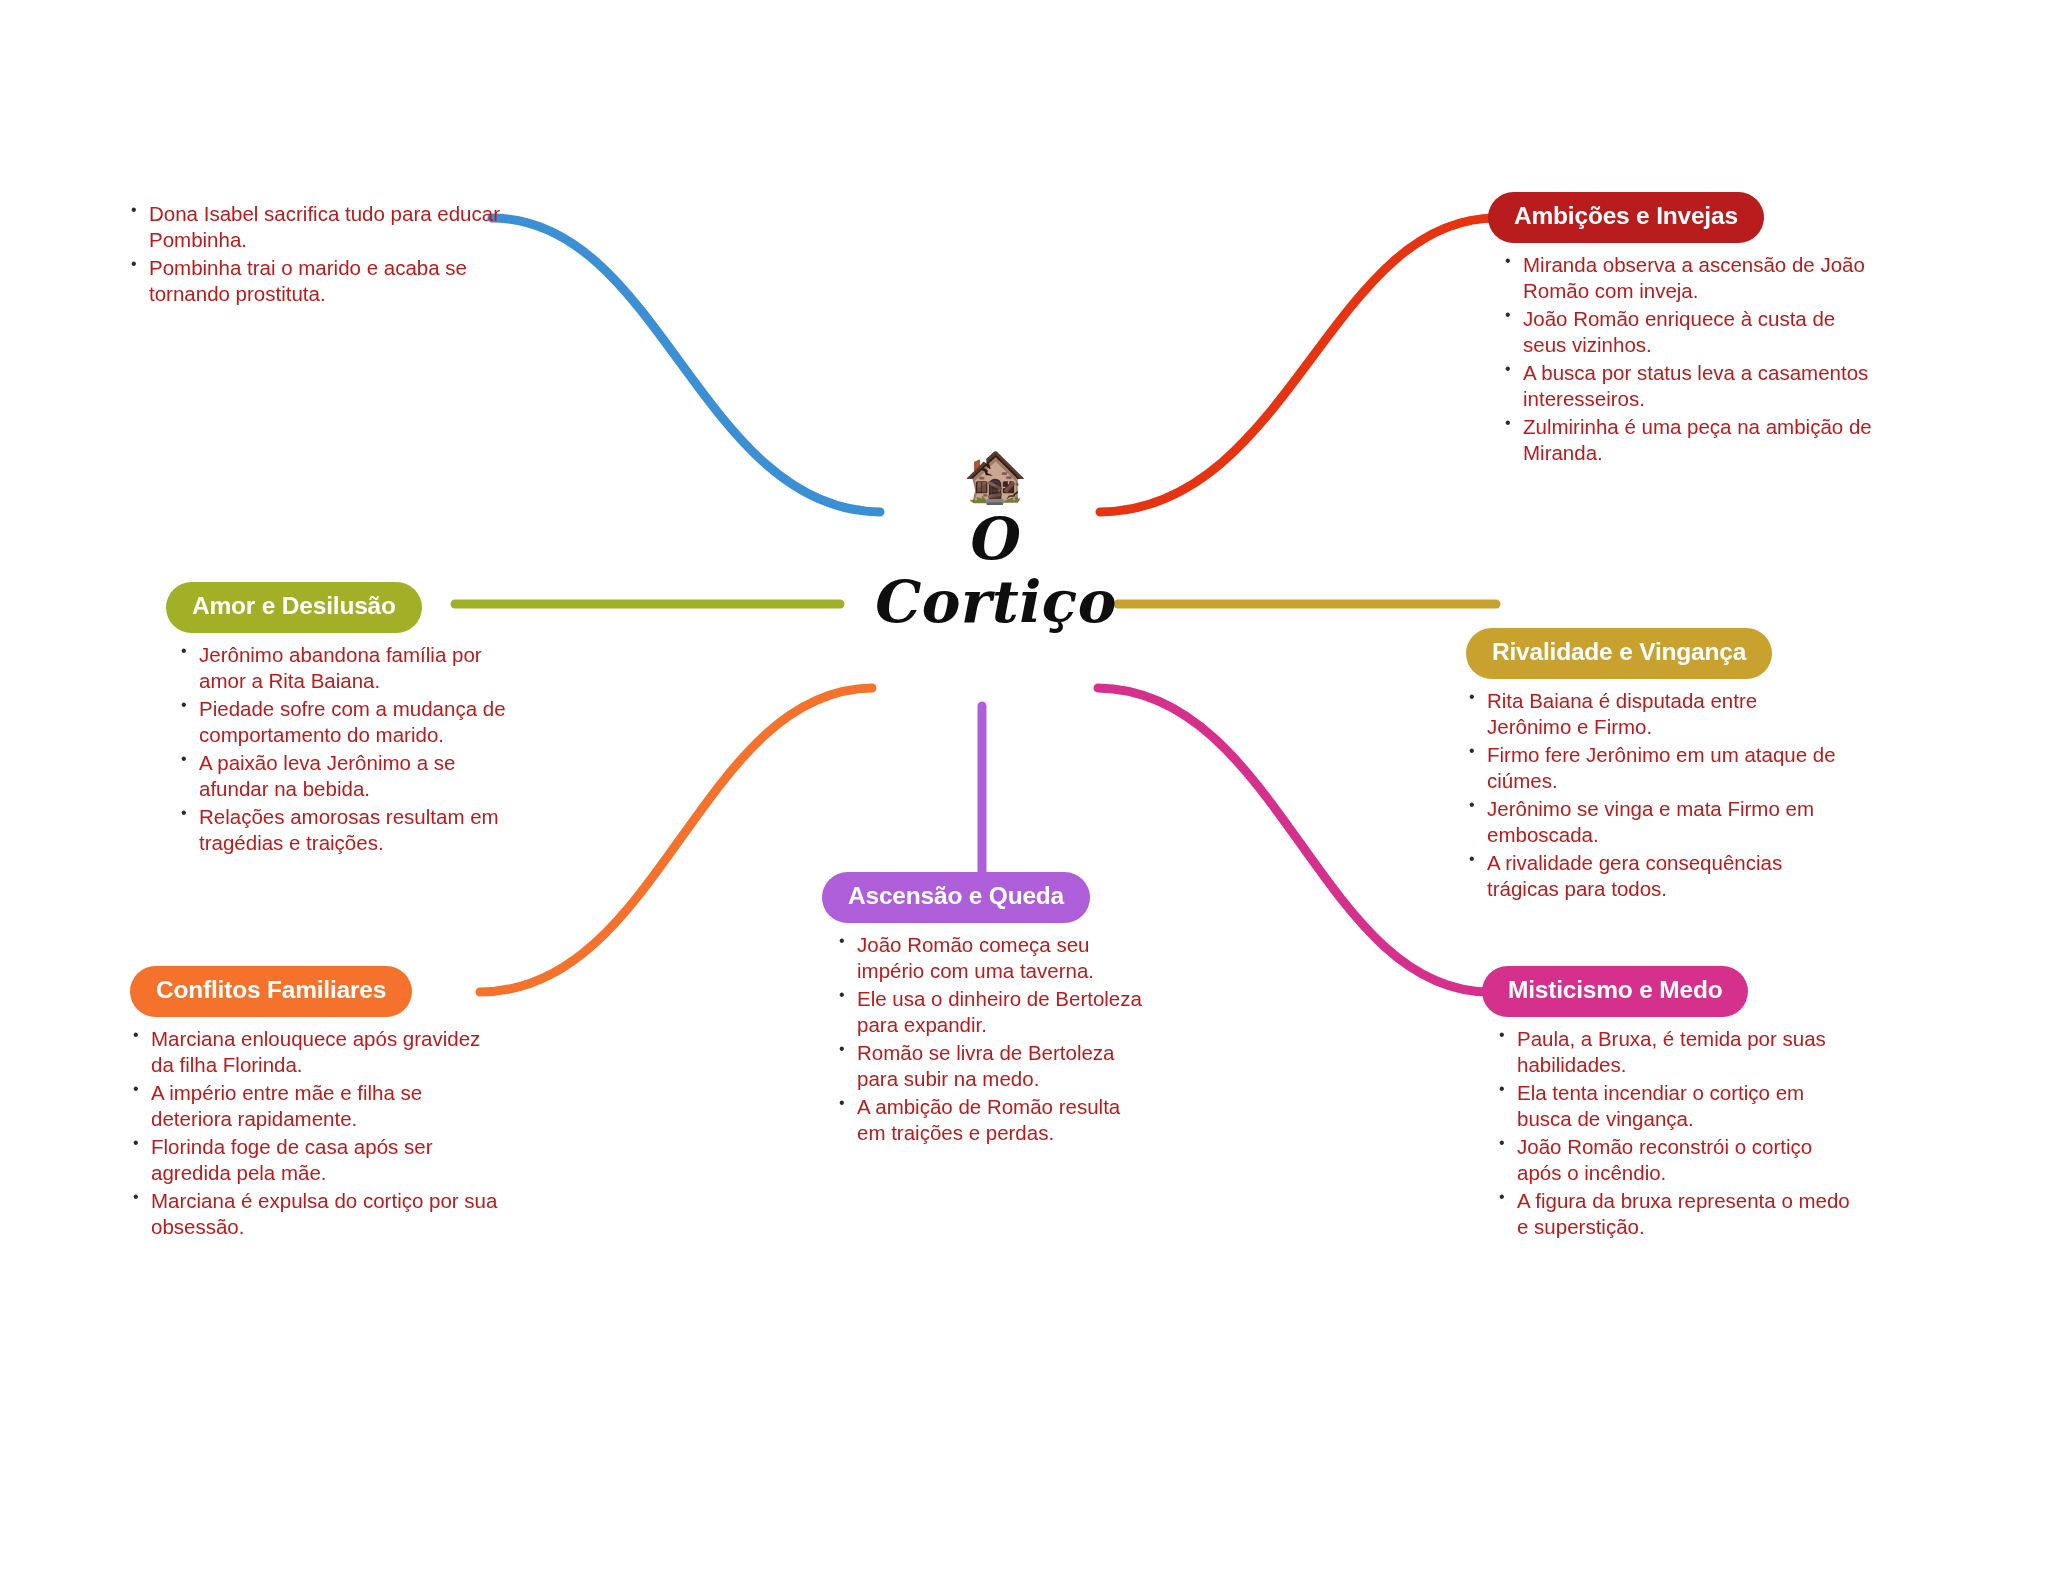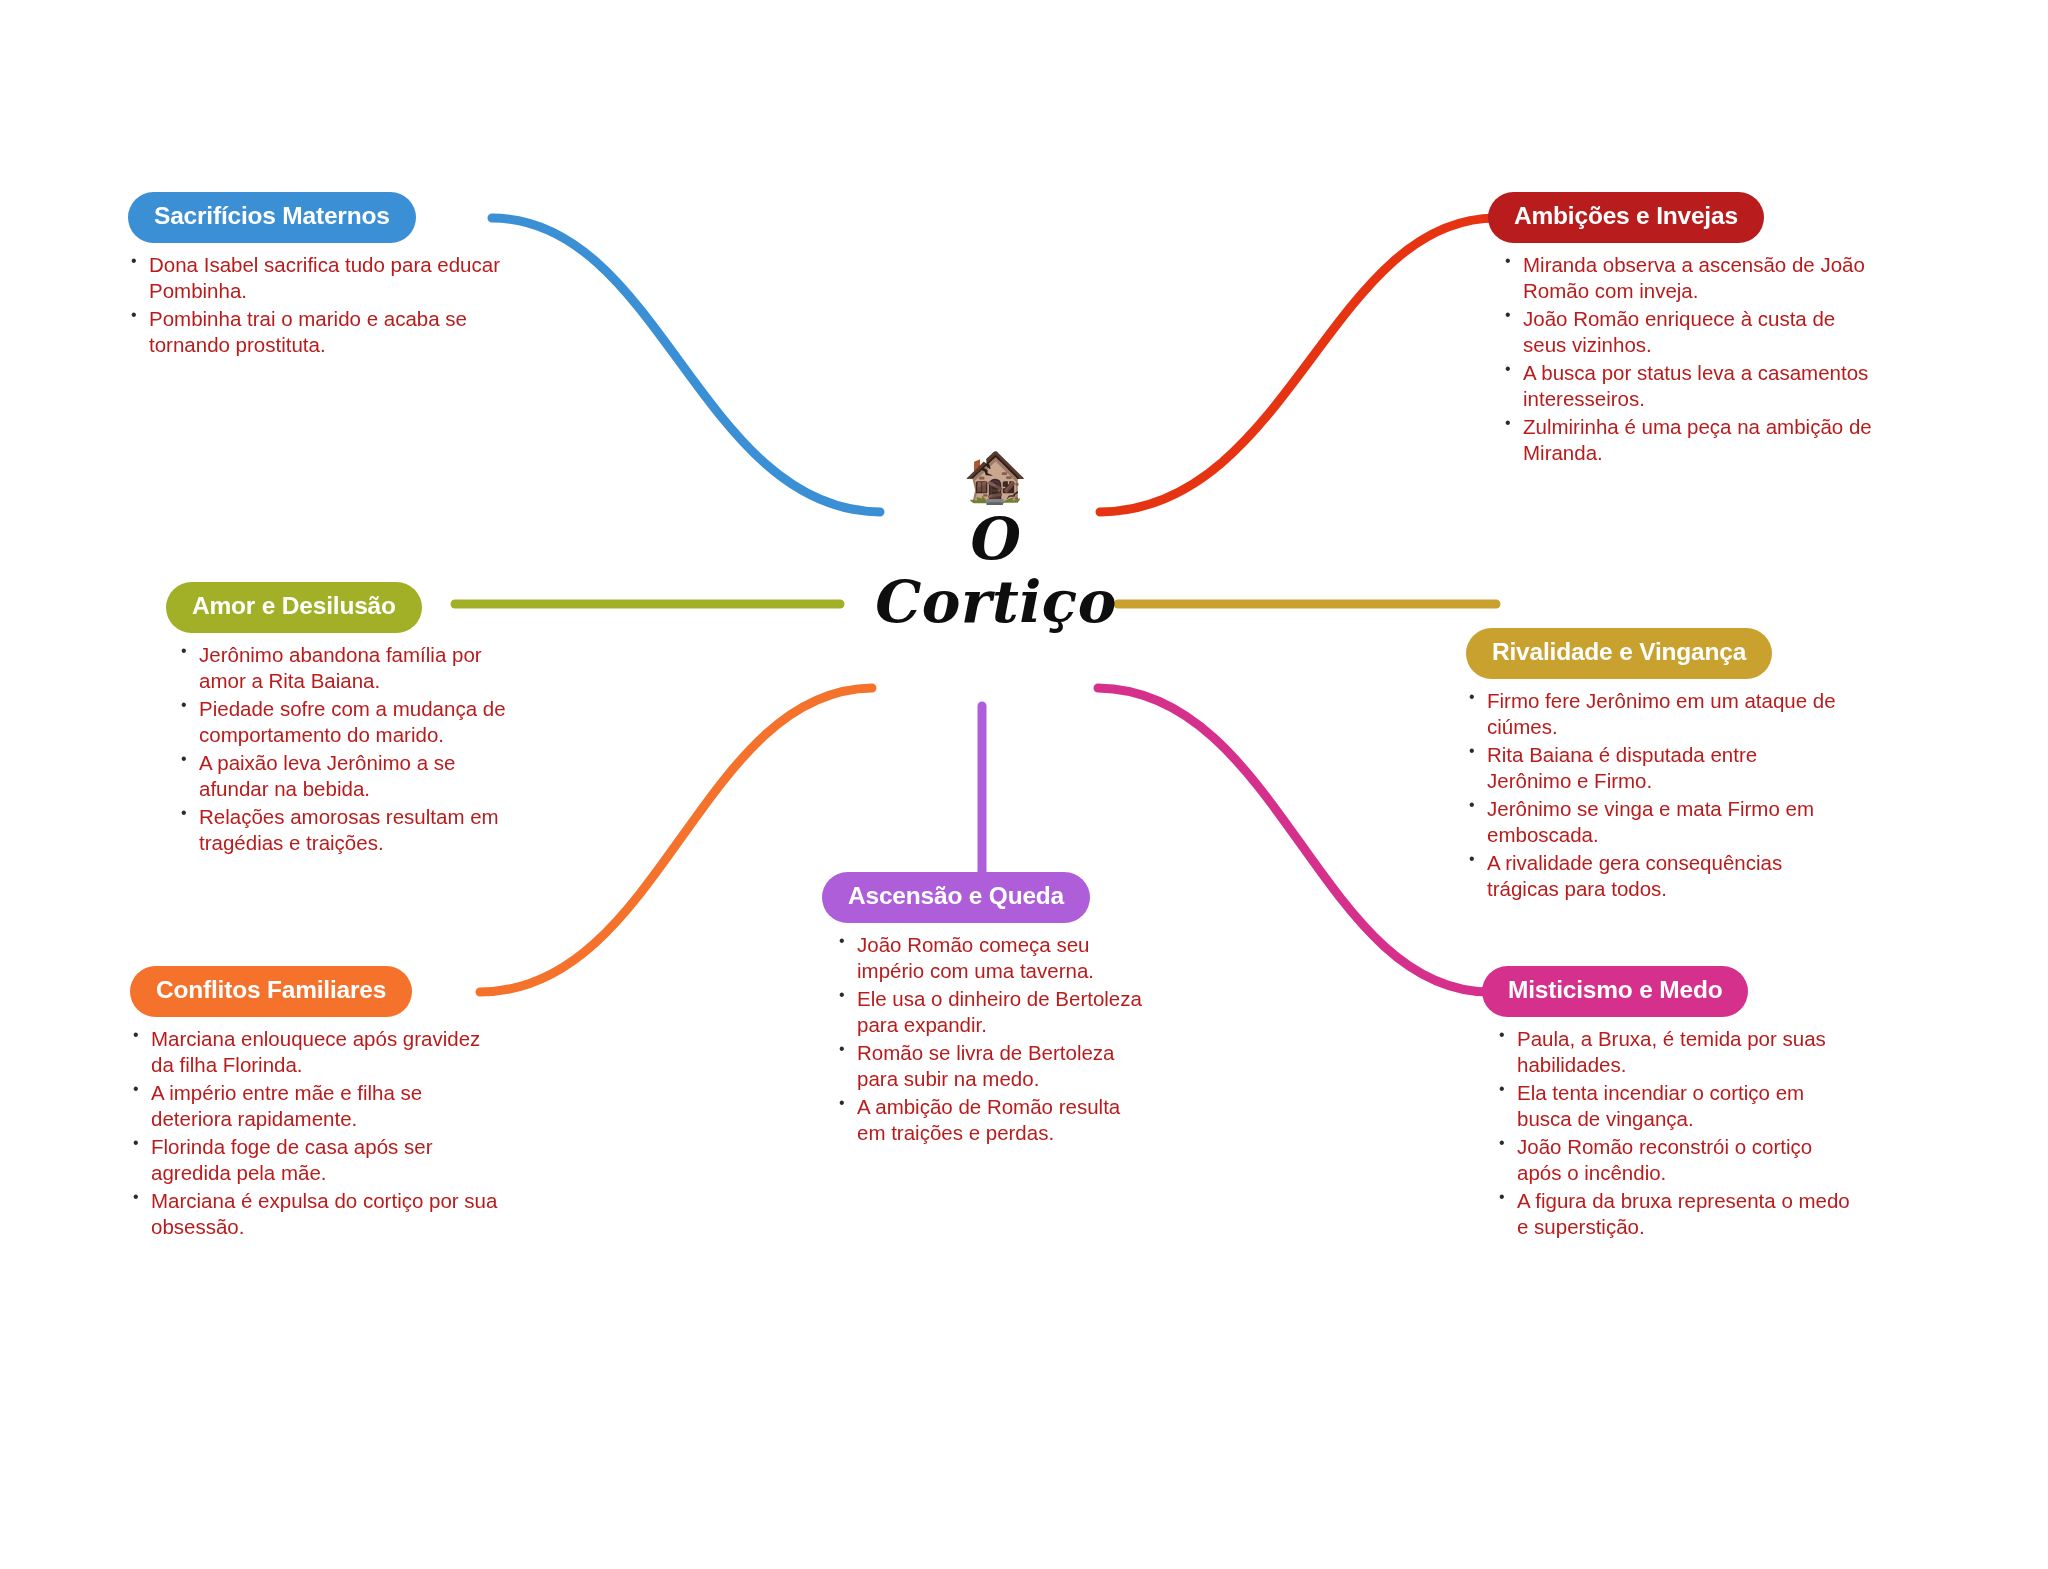--- a/index.html
+++ b/index.html
@@ -118,21 +118,20 @@
     <path d="M 982,706 L 982,874" fill="none" stroke="#ae5ed8" stroke-width="9" stroke-linecap="round"></path>
   </svg>
 
   <div id="center-node">
     <span id="center-icon">🏚️</span>
     <div id="center-title">O
 Cortiço</div>
   </div>
 
   <div class="branch" style="left:128px; top:192px; width:372px;">
-    <span class="branch-pill" style="background:#3b8fd4;">Sacrifícios Maternos</span>
     <ul class="branch-list">
       <li>Dona Isabel sacrifica tudo para educar Pombinha.</li>
       <li>Pombinha trai o marido e acaba se tornando prostituta.</li>
     </ul>
   </div>
 
   <div class="branch" style="left:1488px; top:192px; width:390px;">
     <span class="branch-pill" style="background:#b91c1c;">Ambições e Invejas</span>
     <ul class="branch-list" style="margin-left:14px;">
       <li>Miranda observa a ascensão de João Romão com inveja.</li>
@@ -148,22 +147,22 @@
       <li>Jerônimo abandona família por amor a Rita Baiana.</li>
       <li>Piedade sofre com a mudança de comportamento do marido.</li>
       <li>A paixão leva Jerônimo a se afundar na bebida.</li>
       <li>Relações amorosas resultam em tragédias e traições.</li>
     </ul>
   </div>
 
   <div class="branch" style="left:1466px; top:582px; width:380px;margin-top:46px;">
     <span class="branch-pill" style="background:#c9a12e;">Rivalidade e Vingança</span>
     <ul class="branch-list">
+      <li>Rita Baiana é disputada entre Jerônimo e Firmo.</li>
       <li>Firmo fere Jerônimo em um ataque de ciúmes.</li>
-      <li>Rita Baiana é disputada entre Jerônimo e Firmo.</li>
       <li>Jerônimo se vinga e mata Firmo em emboscada.</li>
       <li>A rivalidade gera consequências trágicas para todos.</li>
     </ul>
   </div>
 
   <div class="branch" style="left:130px; top:966px; width:372px;">
     <span class="branch-pill" style="background:#f4722b;">Conflitos Familiares</span>
     <ul class="branch-list">
       <li>Marciana enlouquece após gravidez da filha Florinda.</li>
       <li>A império entre mãe e filha se deteriora rapidamente.</li>

